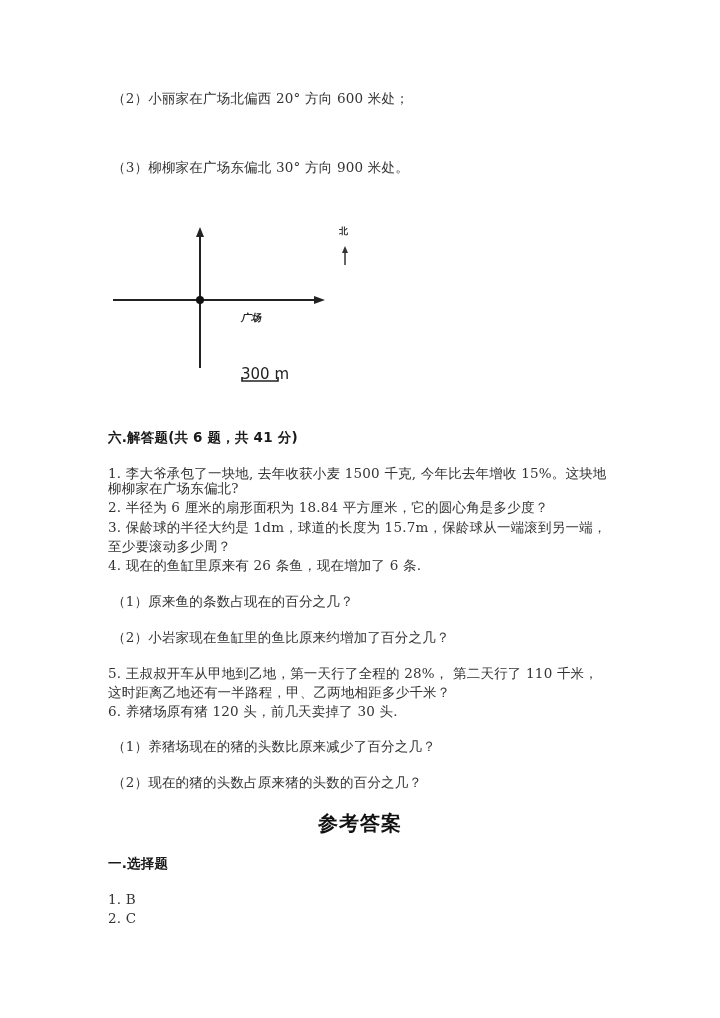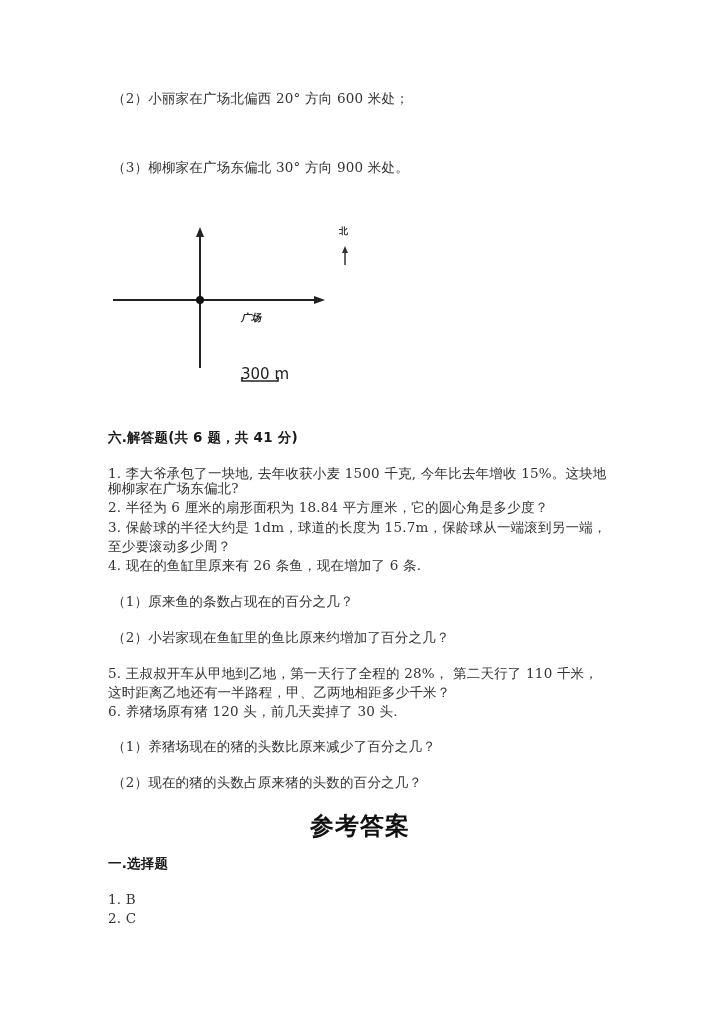--- a/index.html
+++ b/index.html
@@ -4,21 +4,21 @@
 <style>
   html, body { margin: 0; padding: 0; background: #ffffff; }
   body {
     width: 720px; height: 1018px; position: relative; overflow: hidden;
     font-family: "DejaVu Serif", "Liberation Serif", serif;
     color: #333333;
   }
   .line { position: absolute; left: 108px; font-size: 13.5px; white-space: nowrap; letter-spacing: 0.2px; line-height: 18px; }
   .sub { left: 112px; }
   .bold { font-family: "DejaVu Sans", "Liberation Sans", sans-serif; font-weight: bold; color: #1a1a1a; font-size: 13.5px; }
-  .title { position: absolute; left: 0; width: 720px; text-align: center; top: 810px; font-family: "DejaVu Sans", "Liberation Sans", sans-serif; font-weight: bold; font-size: 24px; color: #111; letter-spacing: 1px; }
+  .title { position: absolute; left: 0; width: 720px; text-align: center; top: 810px; font-family: "DejaVu Sans", "Liberation Sans", sans-serif; font-weight: bold; font-size: 20px; color: #111; letter-spacing: 1px; }
   .diagram { position: absolute; left: 100px; top: 215px; width: 280px; height: 180px; }
   .diagram svg { display: block; }
 </style>
 </head>
 <body>
 
 <div class="line sub" style="top:89px;">（2）小丽家在广场北偏西 20° 方向 600 米处；</div>
 <div class="line sub" style="top:158px;">（3）柳柳家在广场东偏北 30° 方向 900 米处。</div>
 
 <div class="diagram">

